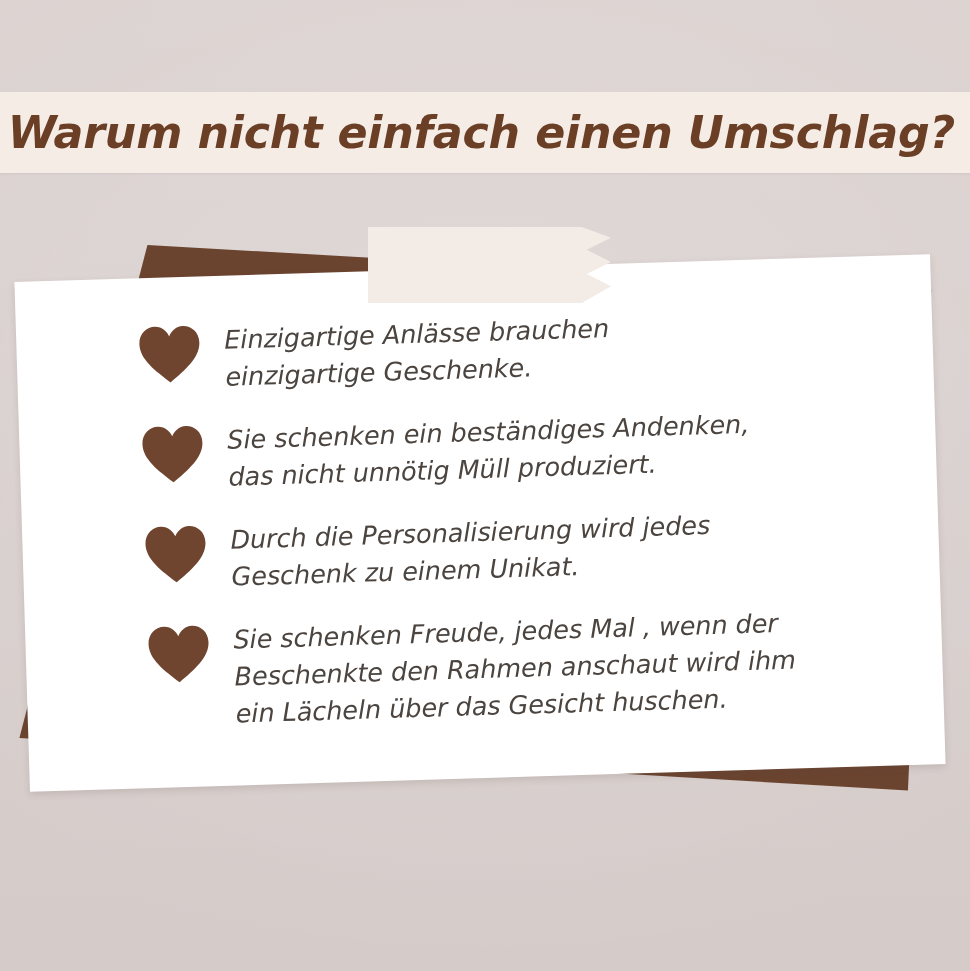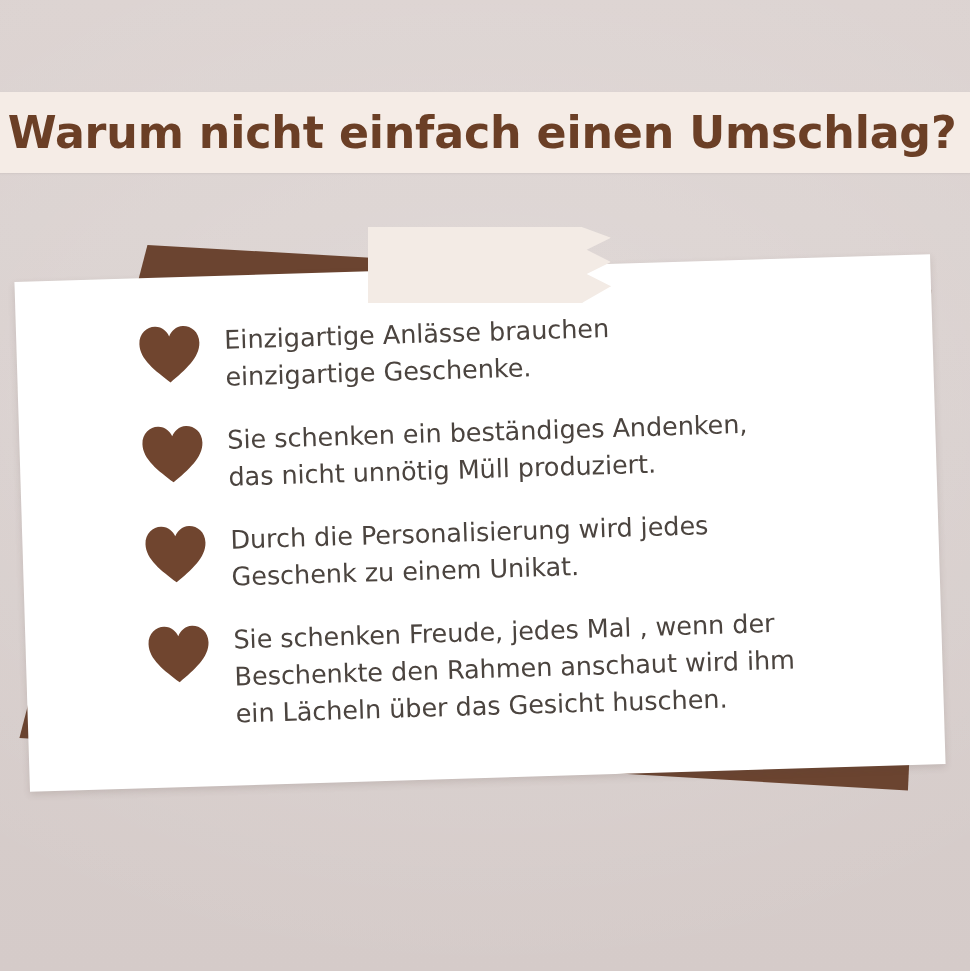--- a/index.html
+++ b/index.html
@@ -8,20 +8,21 @@
     background: #ffffff;
   }
 
   #poster {
     position: relative;
     width: 970px;
     height: 971px;
     overflow: hidden;
     background: #fef9c3;
     font-family: "Liberation Sans", sans-serif;
+    font-style: italic;
   }
 
   
   #bg-wash {
     position: absolute;
     inset: 0;
     background:
       radial-gradient(120% 85% at 50% 42%, rgba(255,255,255,0.18) 0%, rgba(255,255,255,0) 70%),
       linear-gradient(180deg, #dcd3d1 0%, #d8cfcd 45%, #d5cbc9 100%);
   }

